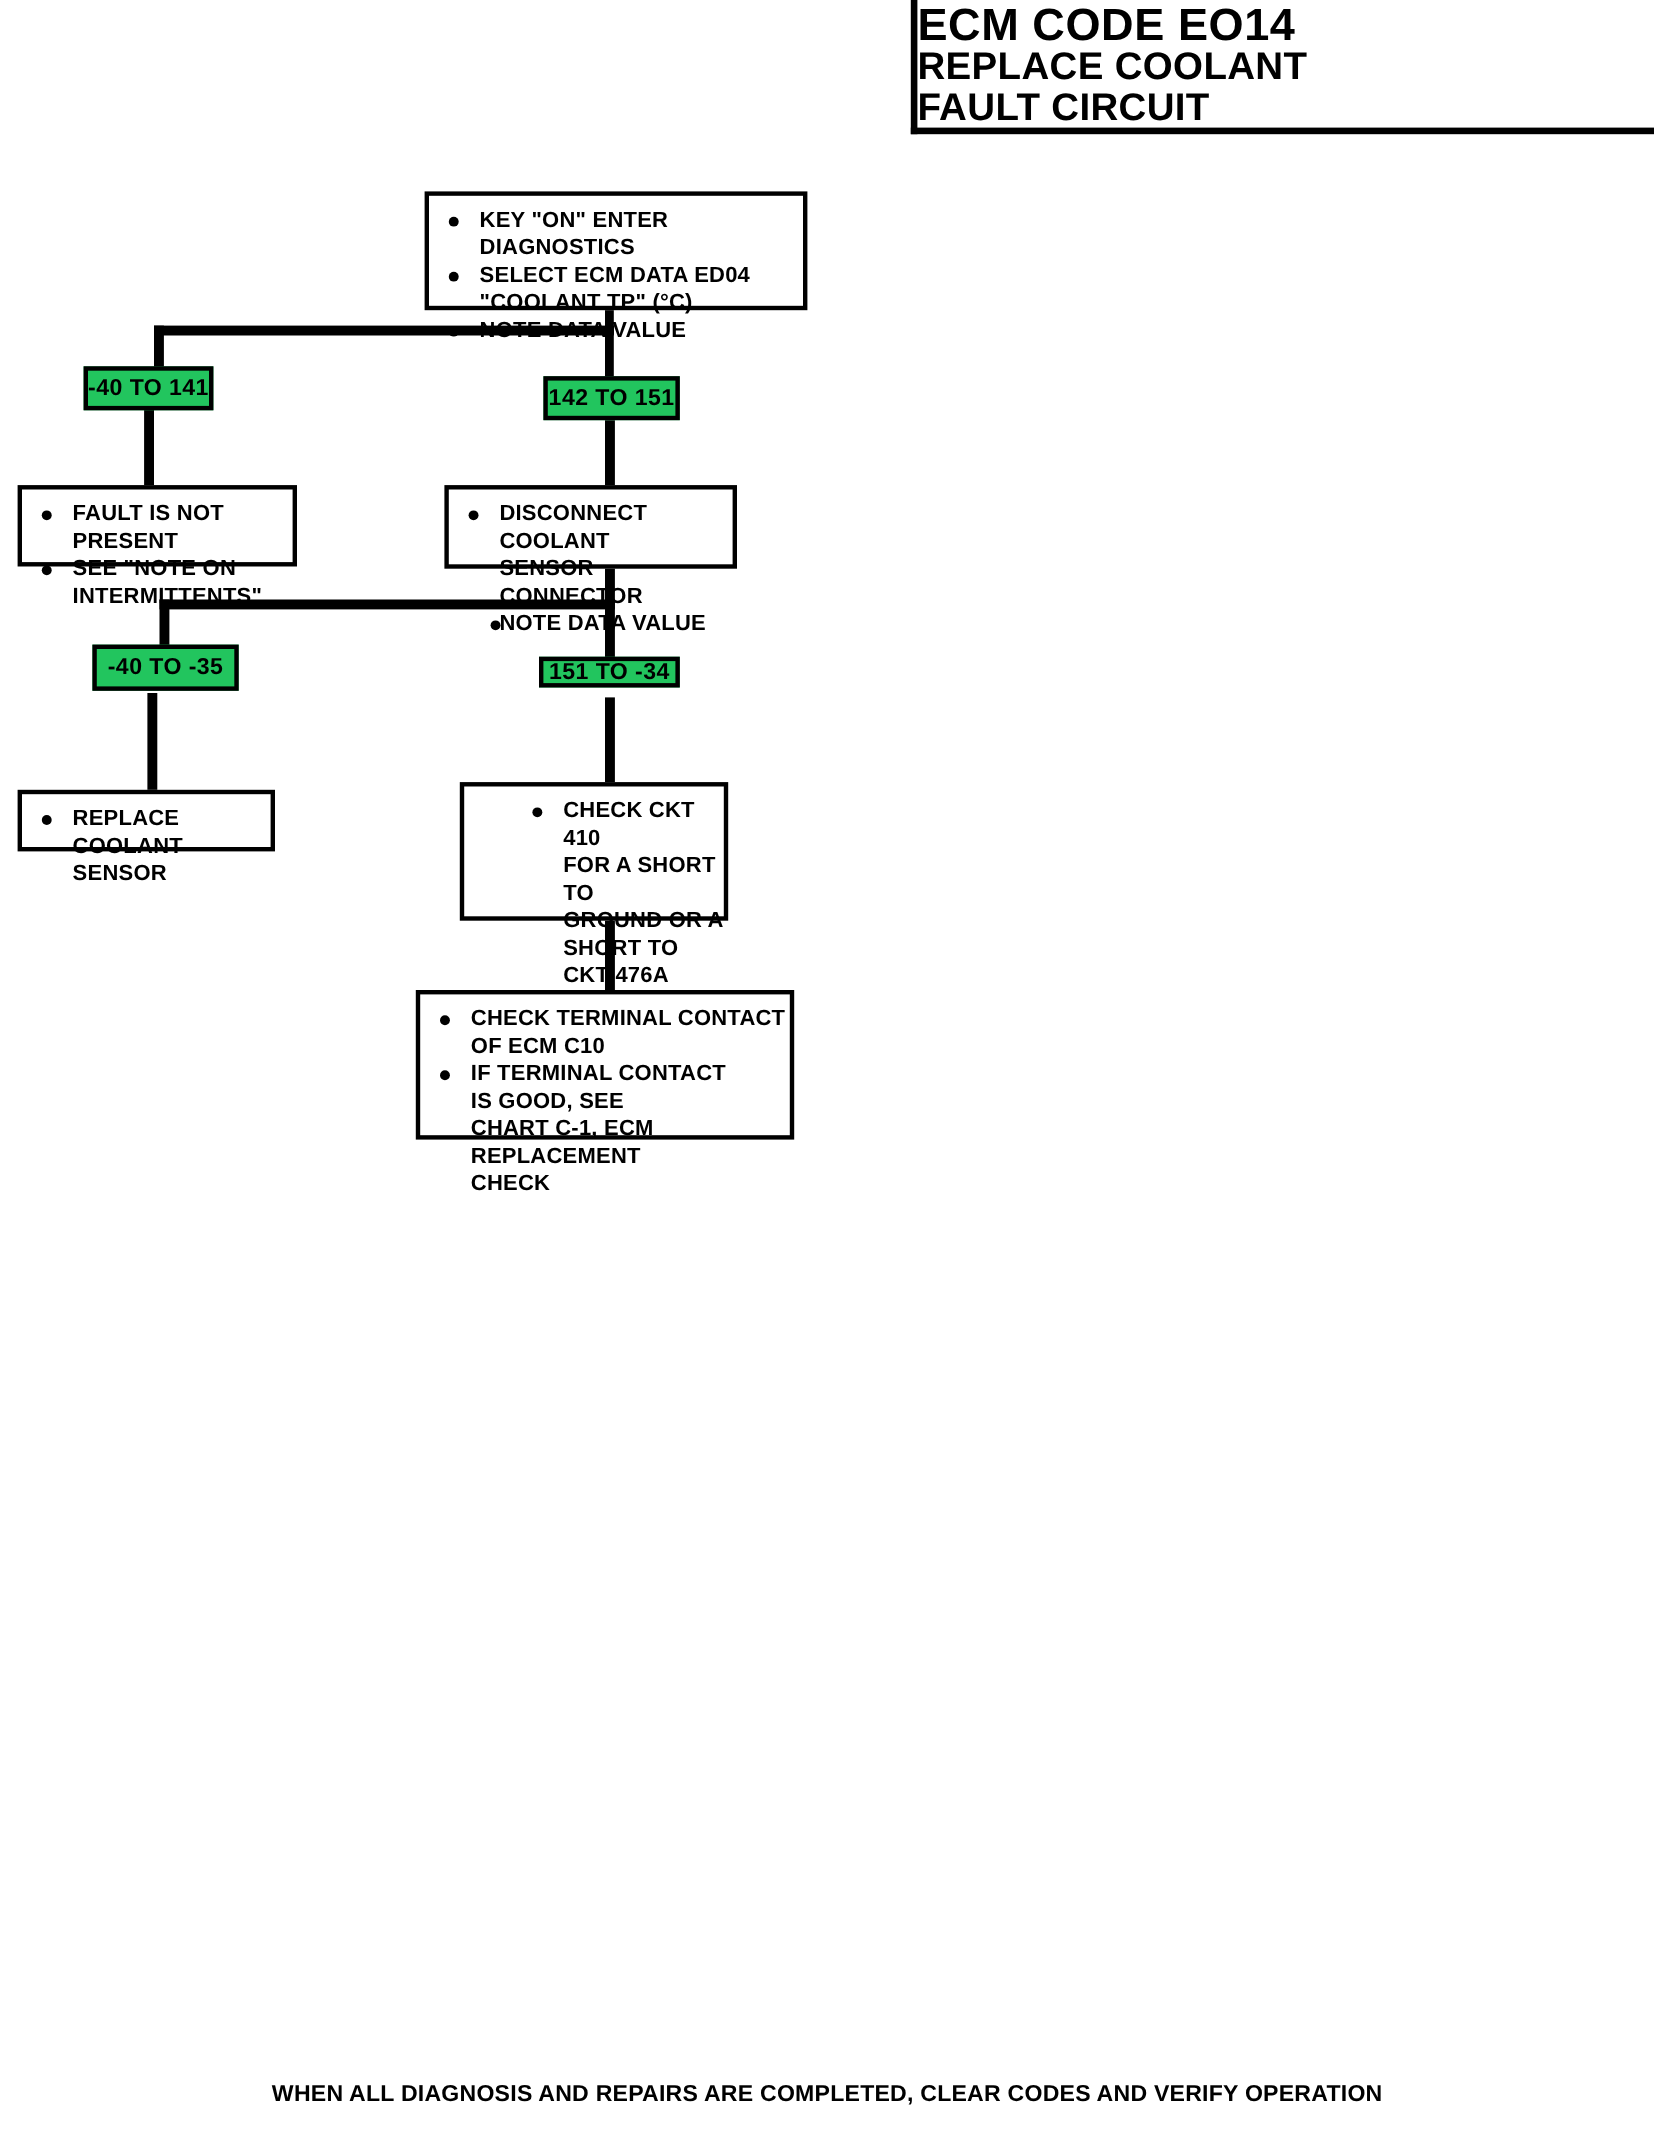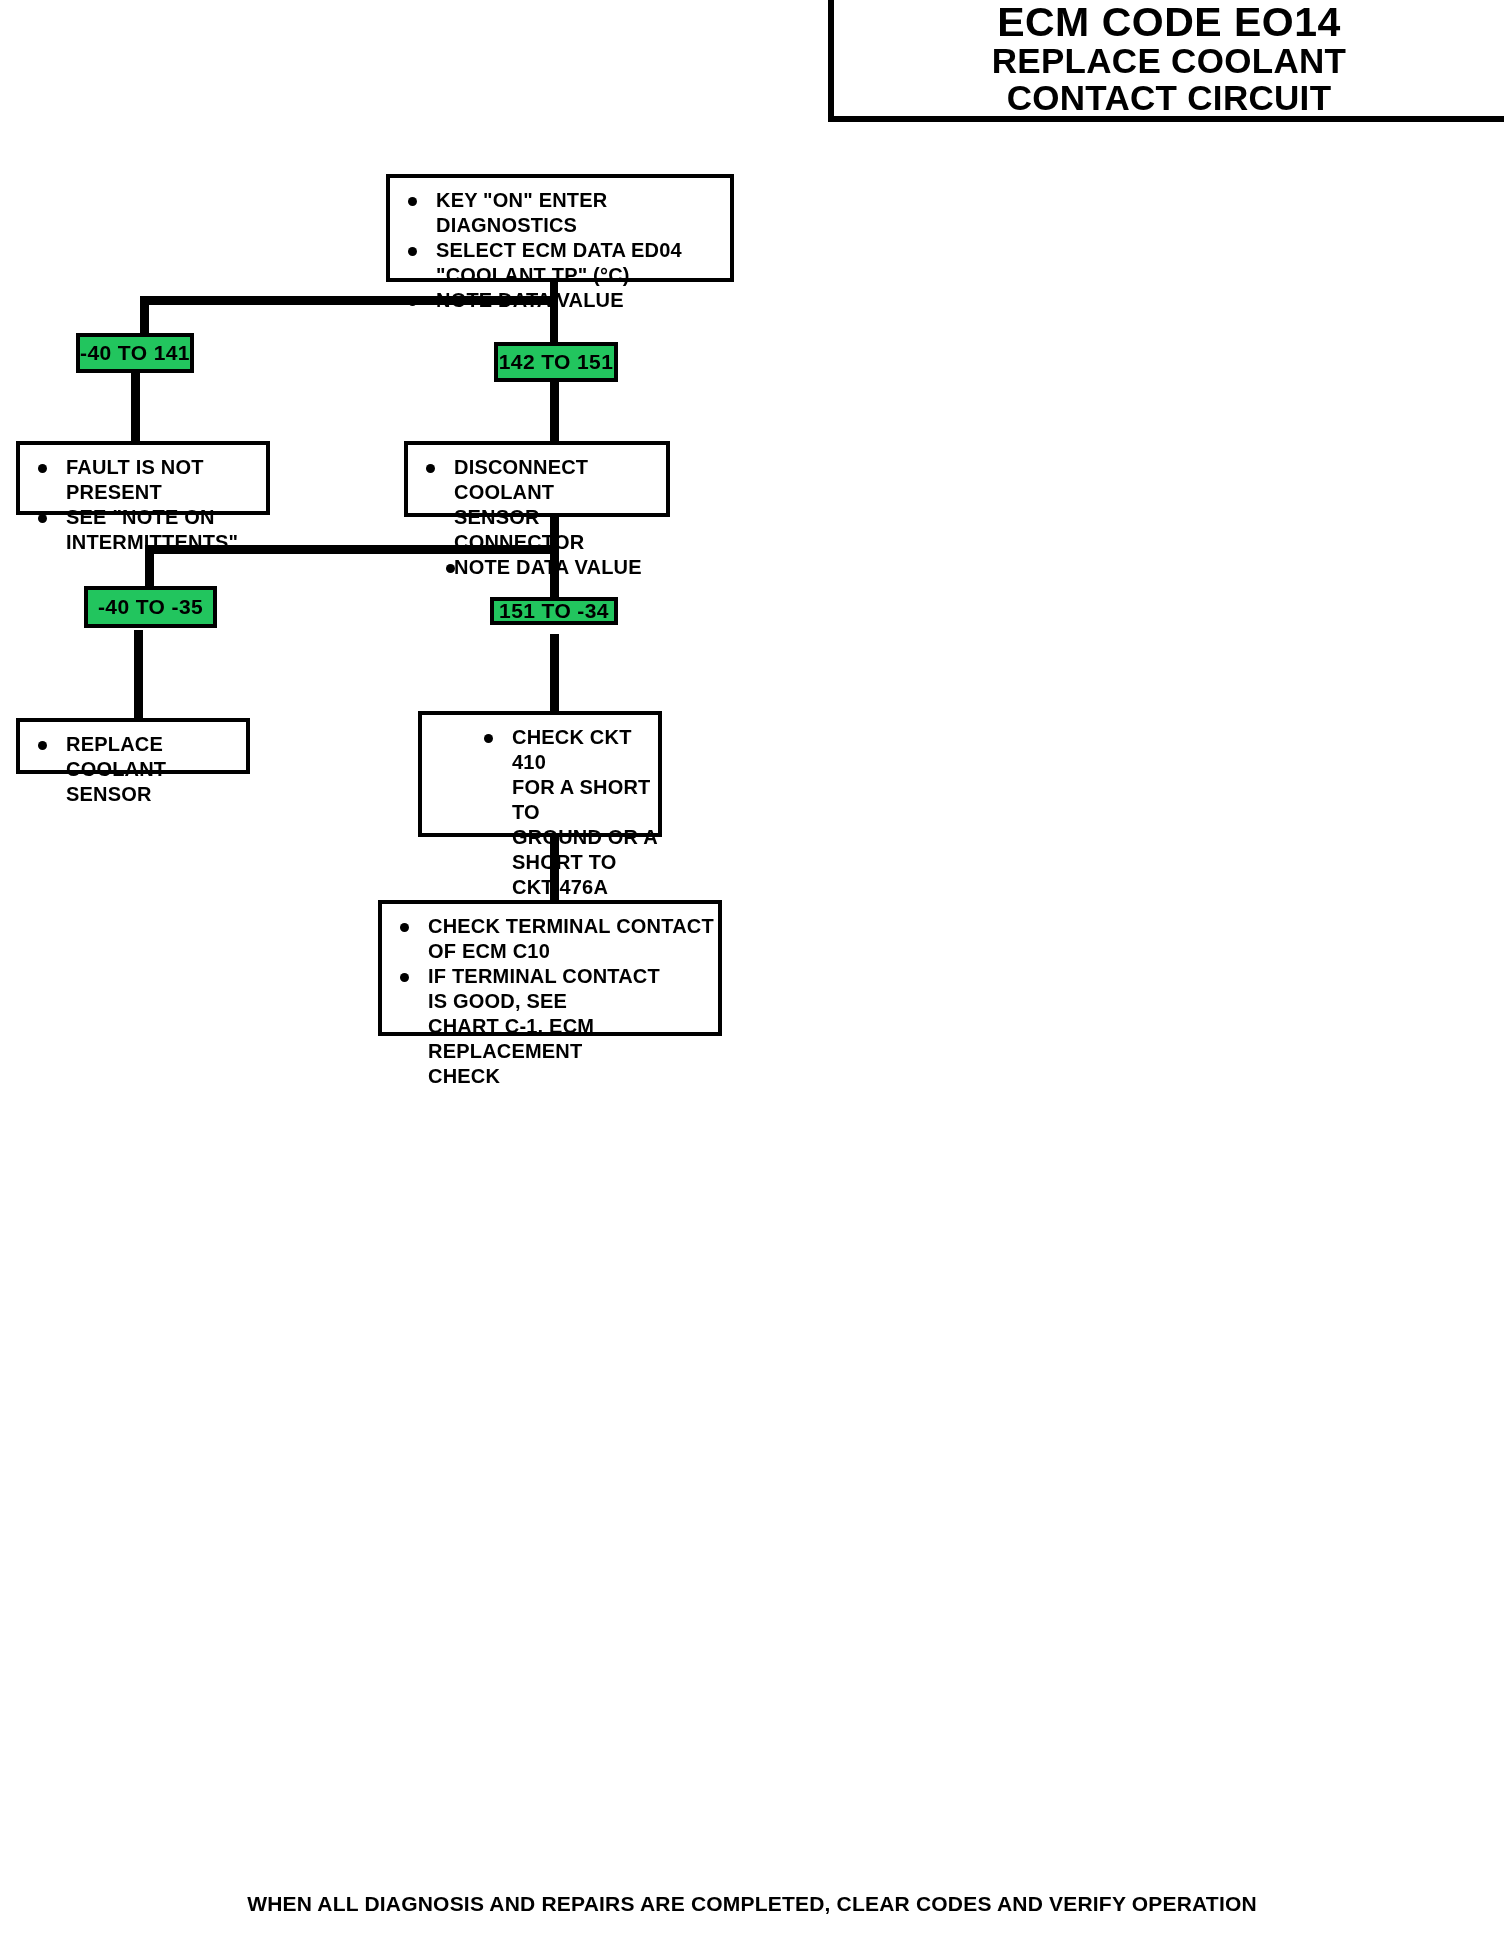--- a/index.html
+++ b/index.html
@@ -22,21 +22,20 @@
   
   #header-block {
     position: absolute;
     left: 828px;
     top: 0px;
     width: 676px;
     height: 122px;
     border-left: 6px solid #000;
     border-bottom: 6px solid #000;
     box-sizing: border-box;
-    text-align: center;
     padding-top: 2px;
   }
   #header-block .hdr-line-1 {
     font-size: 41px;
     font-weight: bold;
     letter-spacing: 0.5px;
     line-height: 40px;
     white-space: nowrap;
   }
   #header-block .hdr-line-2 {
@@ -148,21 +147,21 @@
   }
 </style>
 </head>
 <body>
 
 <div id="page">
 
   <div id="header-block">
     <div class="hdr-line-1">ECM CODE EO14</div>
     <div class="hdr-line-2">REPLACE COOLANT</div>
-    <div class="hdr-line-3">CONTACT CIRCUIT</div>
+    <div class="hdr-line-3">FAULT CIRCUIT</div>
   </div>
 
   <div class="conn" style="left:550px; top:280px; width:8px; height:24px;"></div>
 
   <div class="conn" style="left:140px; top:296px; width:418px; height:9px;"></div>
 
   <div class="conn" style="left:140px; top:296px; width:9px; height:40px;"></div>
 
   <div class="conn" style="left:550px; top:296px; width:8px; height:48px;"></div>
 

